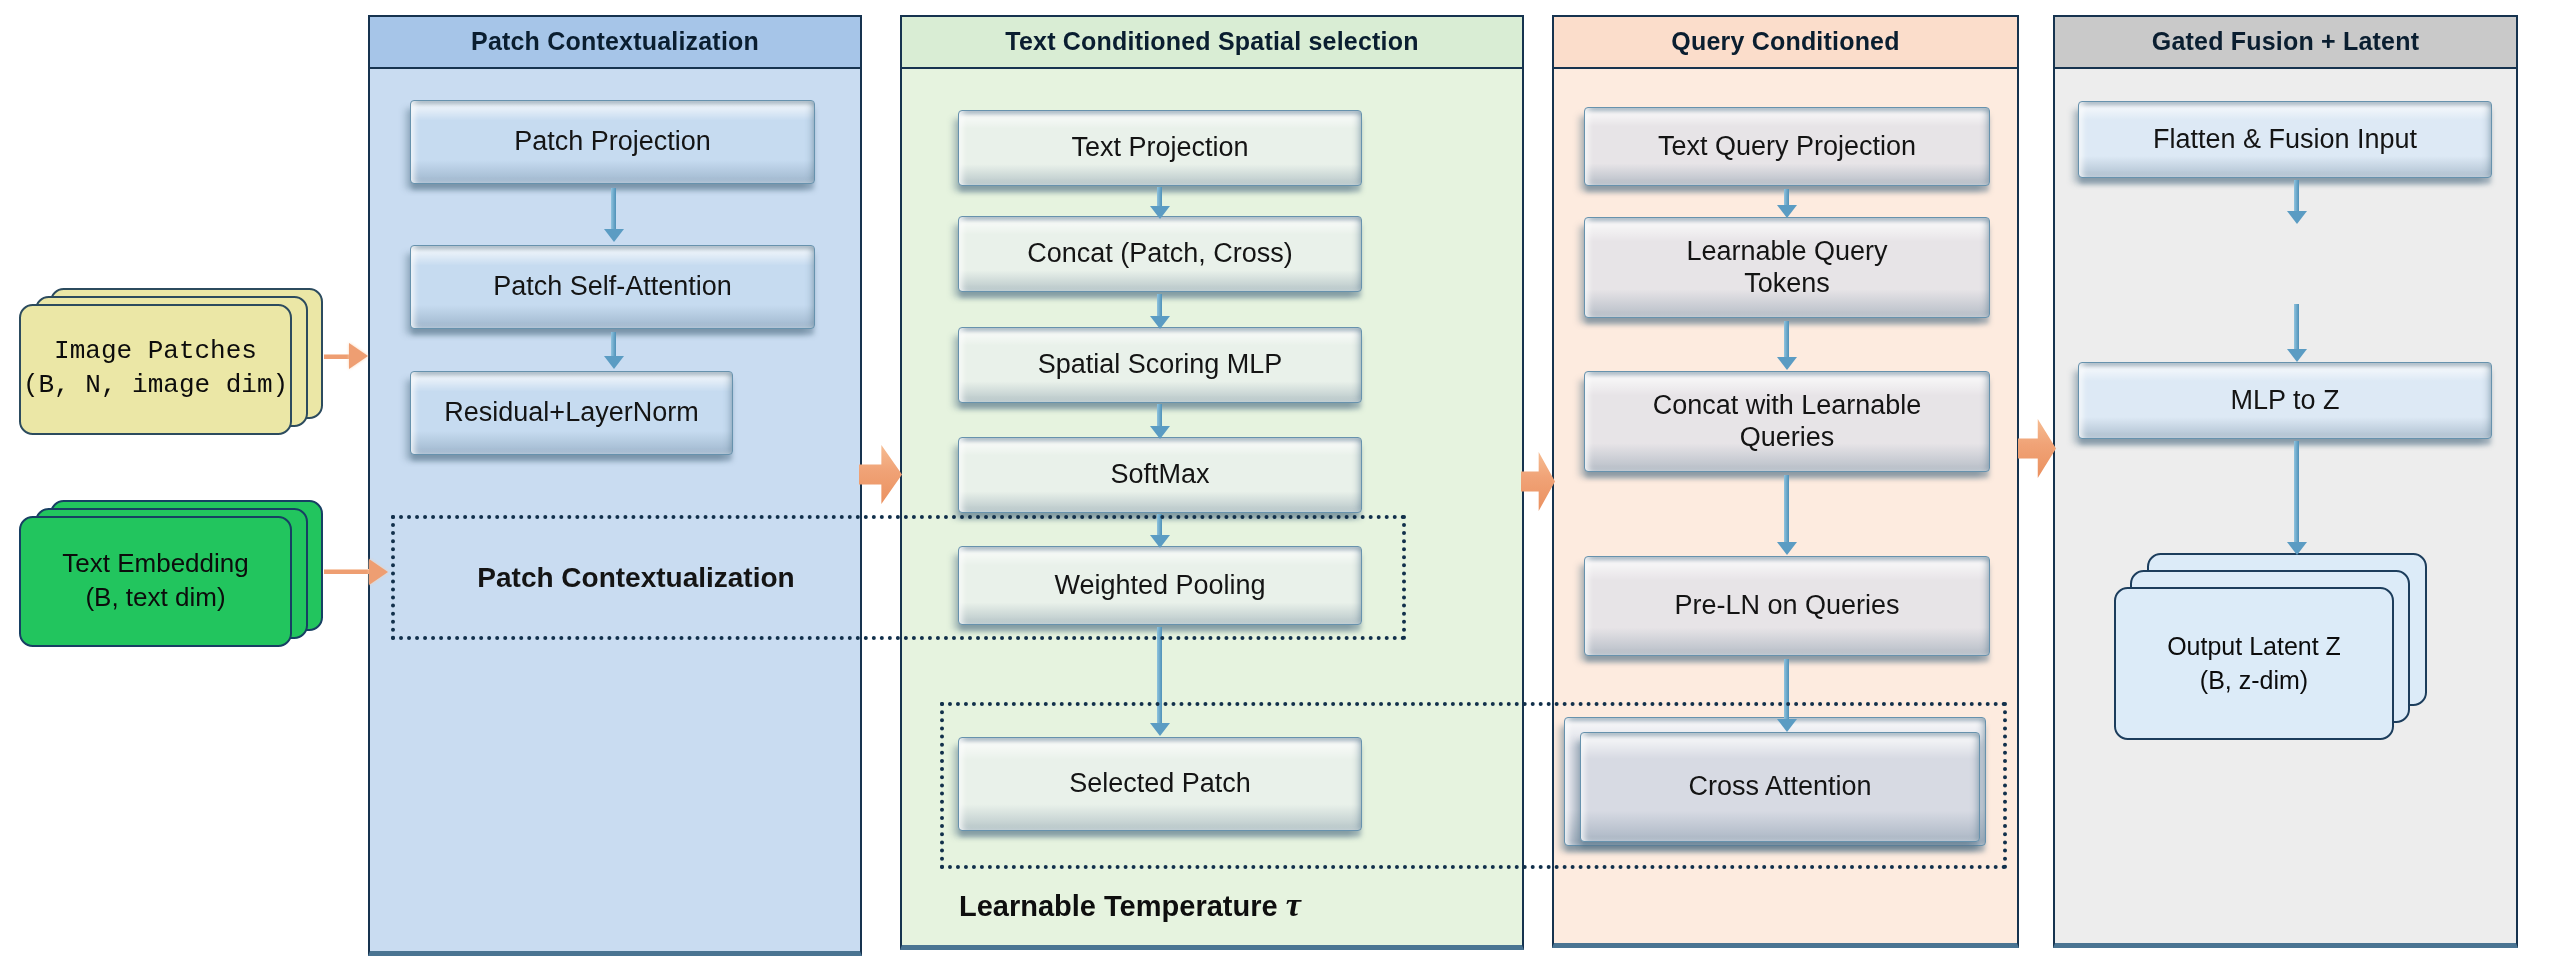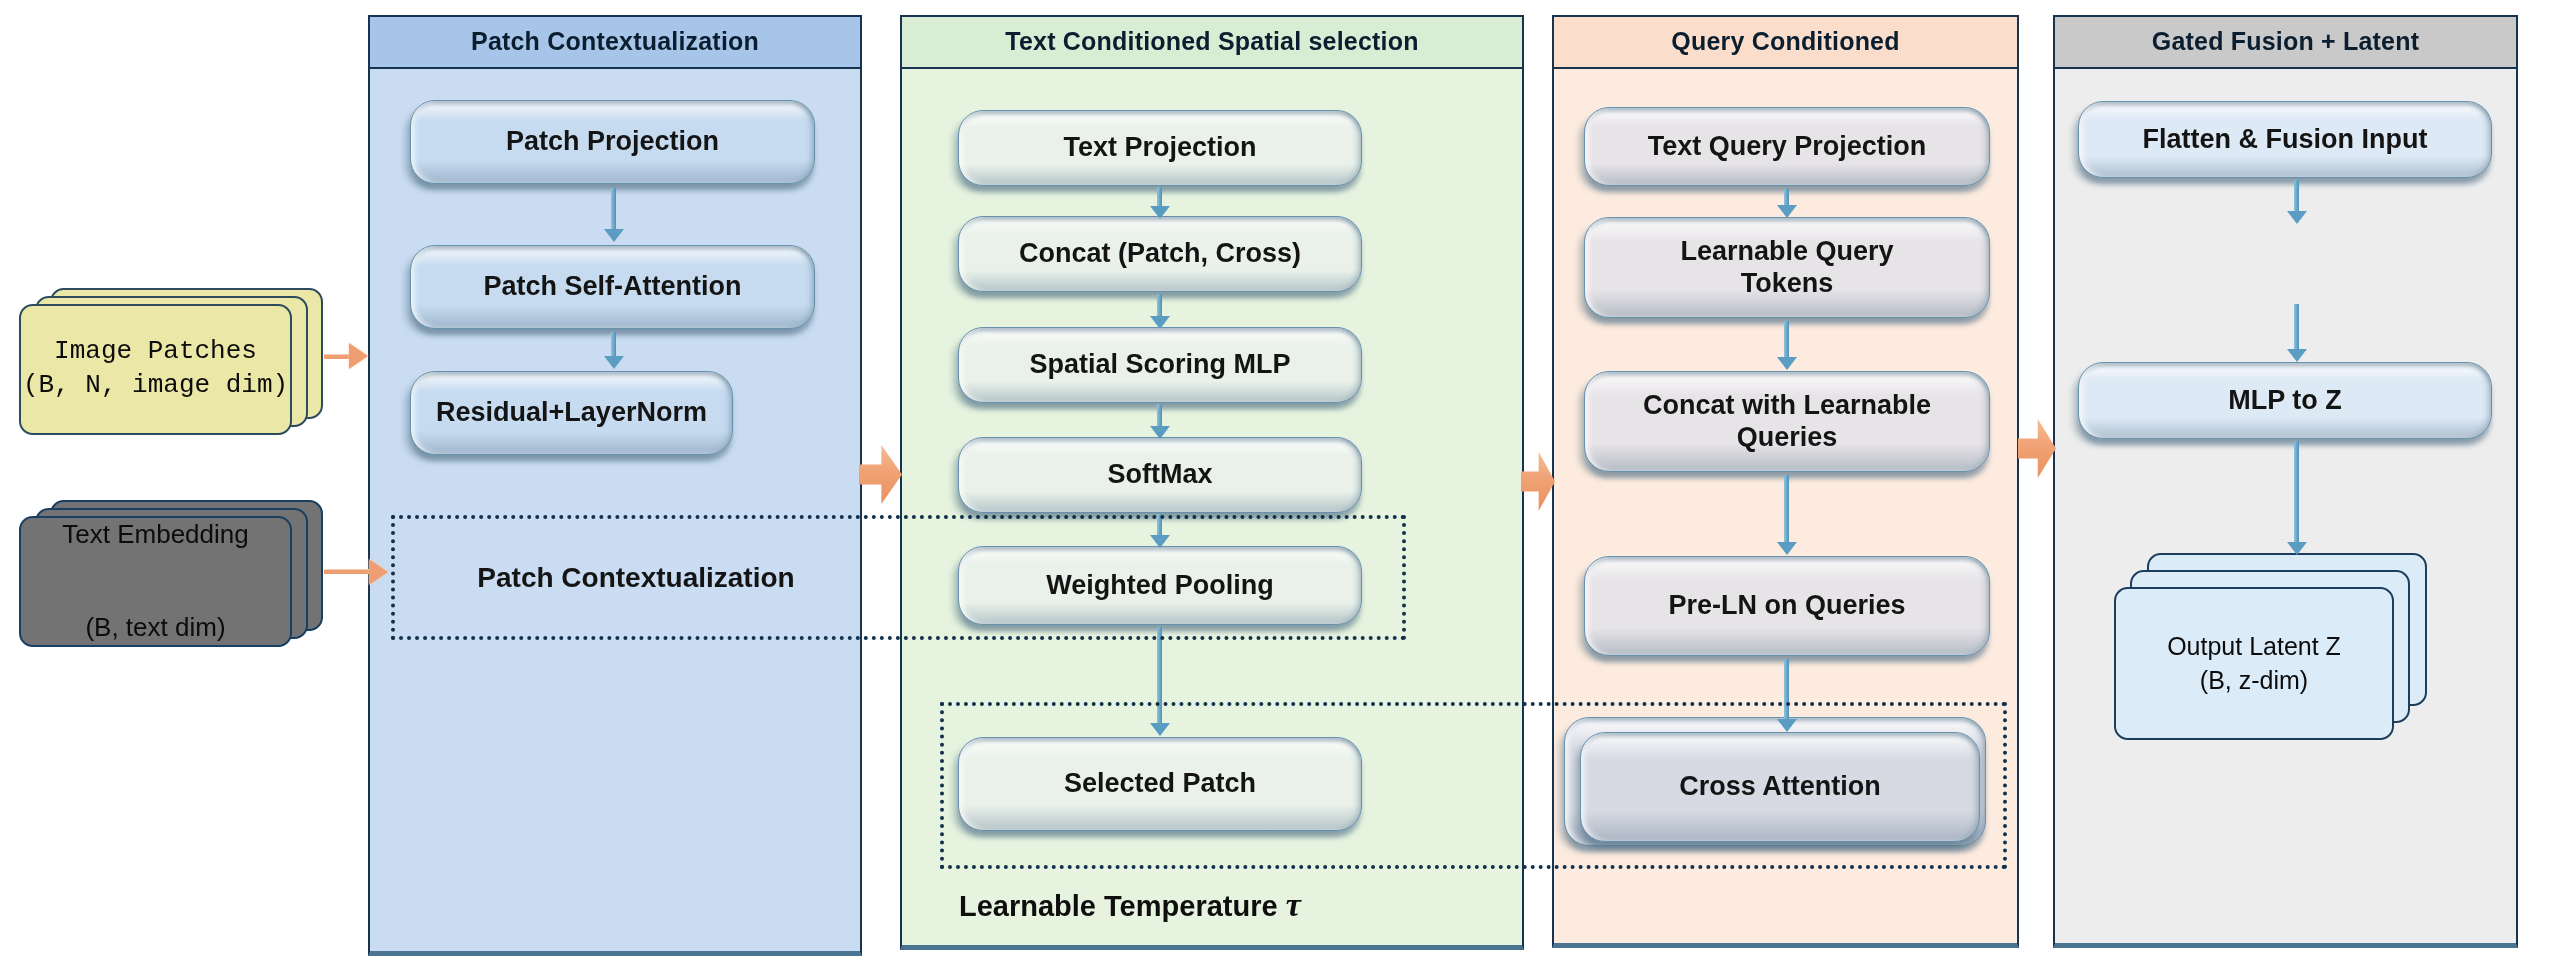--- a/index.html
+++ b/index.html
@@ -5,39 +5,39 @@
   html,body{margin:0;padding:0;background:#ffffff;}
   #canvas{position:relative;width:2576px;height:959px;background:#ffffff;overflow:hidden;
           font-family:"Liberation Sans","DejaVu Sans",sans-serif;color:#101418;}
 
   
   .col{position:absolute;border:2.6px solid #16334f;border-bottom:5.2px solid #4a7492;box-sizing:border-box;}
   .col-header{height:50px;display:flex;align-items:center;justify-content:center;
               border-bottom:2.6px solid #16334f;font-size:25px;font-weight:600;color:#0a1e30;letter-spacing:0.2px;}
 
   
-  .box{position:absolute;border-radius:25px;border:1.7px solid #6792ad;box-sizing:border-box;
+  .box{position:absolute;border-radius:4px;border:1.7px solid #6792ad;box-sizing:border-box;
        background-color:var(--fill,#dfe8ef);
        background-image:linear-gradient(180deg,rgba(255,255,255,.92) 0%,rgba(255,255,255,0) 24%,rgba(0,0,0,0) 72%,rgba(70,100,125,.30) 100%);
        box-shadow:0 6.9px 5.2px -1.7px rgba(84,114,135,.50),
                   -6.9px 6.9px 6px -2.6px rgba(84,114,135,.35),
                   inset 4.3px 0 6px -1.7px rgba(255,255,255,.95),
                   inset -4.3px 0 6px -1.7px rgba(100,130,150,.45),
                   inset 0 4.3px 4.3px -1.7px rgba(60,95,120,.55);
        display:flex;align-items:center;justify-content:center;text-align:center;
-       font-size:27px;font-weight:700;color:#141414;line-height:1.18;}
+       font-size:27px;font-weight:400;color:#141414;line-height:1.18;}
   .box .lbl{padding:0 15.5px;}
 
   
   .cardstack{position:absolute;}
   .card{position:absolute;width:273px;height:131px;border-radius:13.7px;box-sizing:border-box;
         display:flex;flex-direction:column;align-items:center;justify-content:center;
         font-size:26px;line-height:1.3;text-align:center;color:#0c0c0c;}
   .card.yellow{background:#ebe7a6;border:2.6px solid #2c4b5e;}
-  .card.blue{background:#737373;border:2.6px solid #173f63;justify-content:space-between;}
+  .card.blue{background:#22c55e;border:2.6px solid #173f63;}
   .outcard{position:absolute;width:280px;height:153px;border-radius:13.7px;box-sizing:border-box;
            background:#dcebf8;border:2.6px solid #1c3d5c;display:flex;flex-direction:column;
            align-items:center;justify-content:center;font-size:25px;line-height:1.35;text-align:center;color:#0c0c0c;}
 
   
   .varrow{position:absolute;width:5.2px;background:linear-gradient(90deg,#8fc3de,#4f91b8);}
   .varrow::after{content:"";position:absolute;left:50%;transform:translateX(-50%);bottom:-13px;
                  border-left:10.3px solid transparent;border-right:10.3px solid transparent;border-top:13.7px solid #5b9cc3;}
 
   

